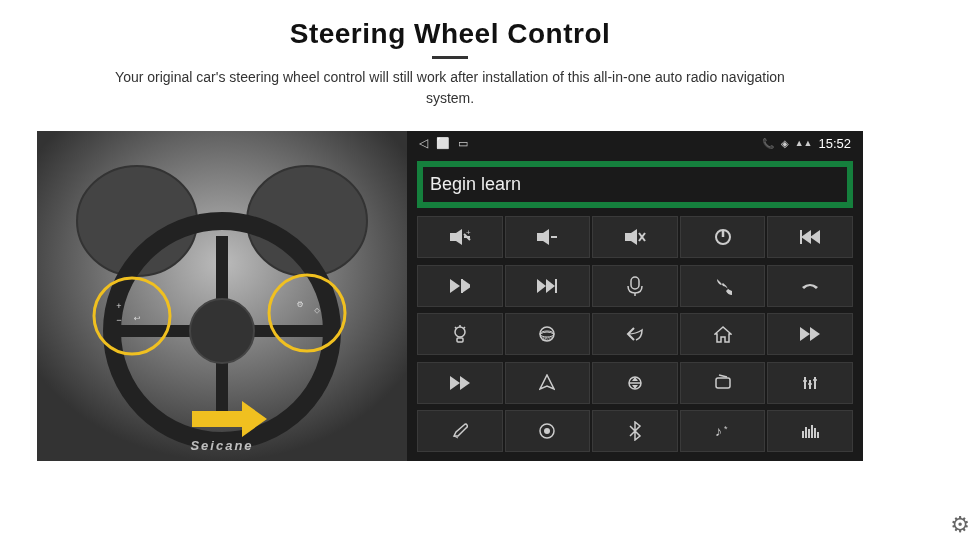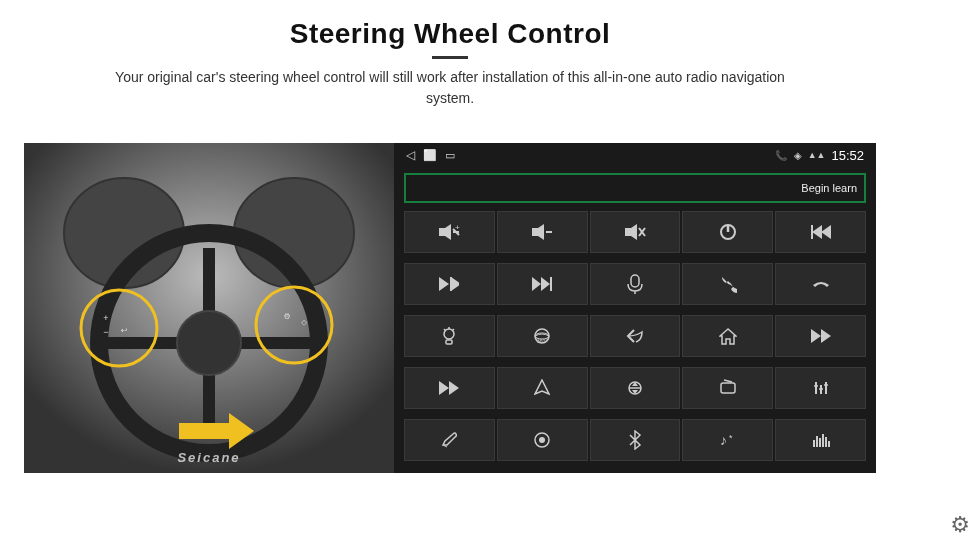--- a/index.html
+++ b/index.html
@@ -9,21 +9,21 @@
       background: #fff;
       font-family: Arial, sans-serif;
       overflow: hidden;
     }
     .page-container {
       width: 900px;
       height: 546px;
       display: flex;
       flex-direction: column;
       align-items: center;
-      padding: 18px 24px 10px;
+      padding: 18px 37px 10px;
     }
     .title-section {
       text-align: center;
       margin-bottom: 6px;
     }
     .main-title {
       font-size: 28px;
       font-weight: 900;
       color: #111;
       letter-spacing: 0.5px;
@@ -33,21 +33,21 @@
       height: 3px;
       background: #333;
       margin: 6px auto 8px;
     }
     .subtitle {
       font-size: 14px;
       color: #333;
       text-align: center;
       line-height: 1.5;
       max-width: 700px;
-      margin-bottom: 28px;
+      margin-bottom: 16px;
     }
     .content-area {
       display: flex;
       width: 100%;
       height: 330px;
     }
     .car-image {
       width: 370px;
       height: 330px;
       background: #888;
@@ -101,26 +101,26 @@
       gap: 6px;
       align-items: center;
     }
     
     .begin-learn-row {
       padding: 6px 10px;
     }
     .begin-learn-btn {
       width: 100%;
       background: transparent;
-      border: 2px solid #15803d;
+      border: 6px solid #15803d;
       color: #eee;
-      font-size: 11px;
+      font-size: 18px;
       padding: 7px;
       cursor: pointer;
-      text-align: right;
+      text-align: left;
     }
     
     .controls-grid {
       display: grid;
       grid-template-columns: repeat(5, 1fr);
       gap: 2px;
       padding: 2px 10px 4px;
       flex: 1;
     }
     .ctrl-btn {

